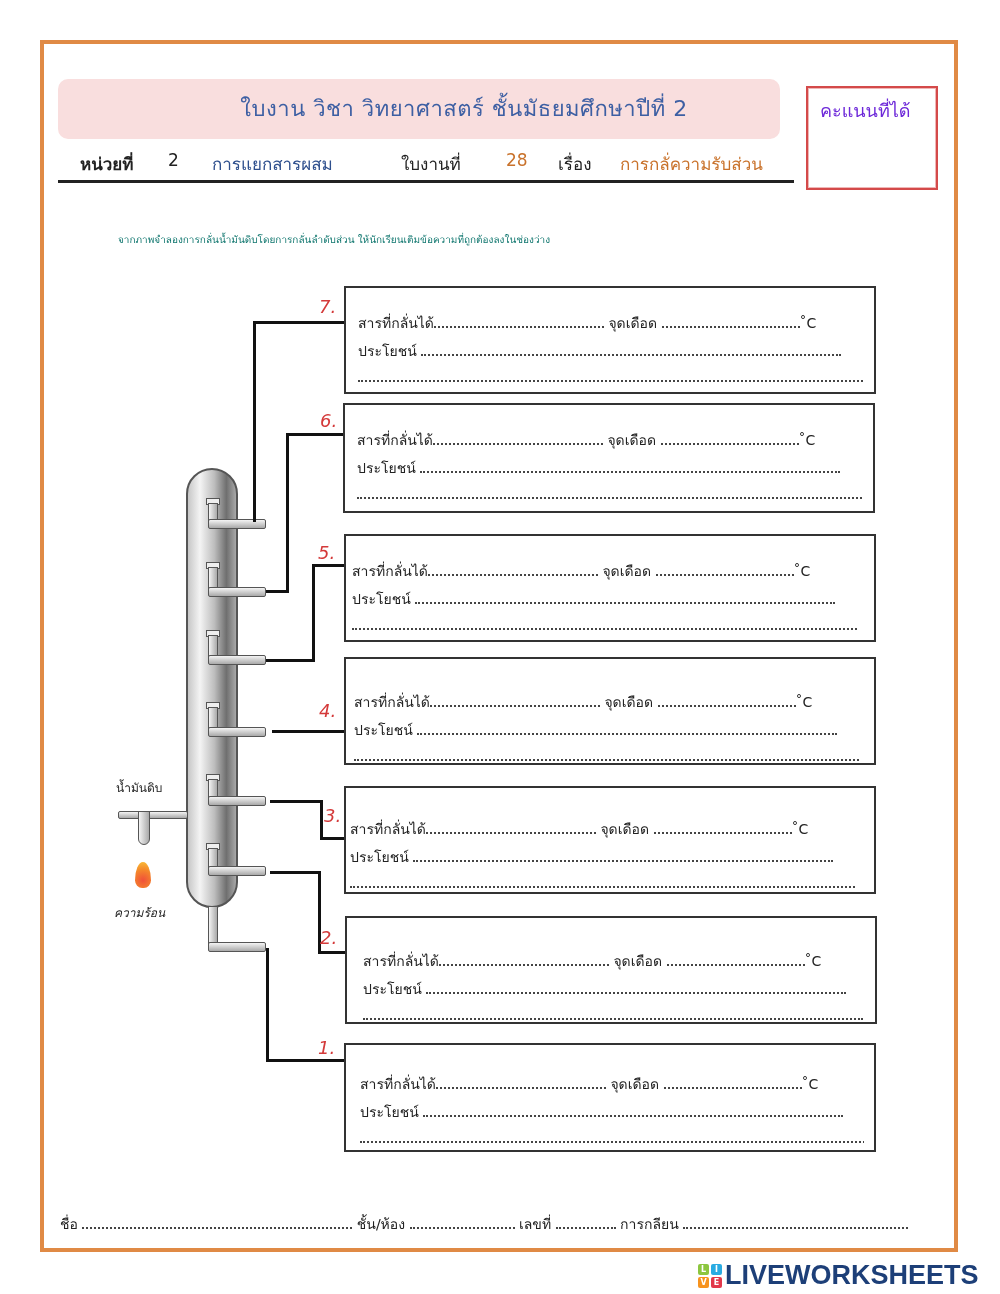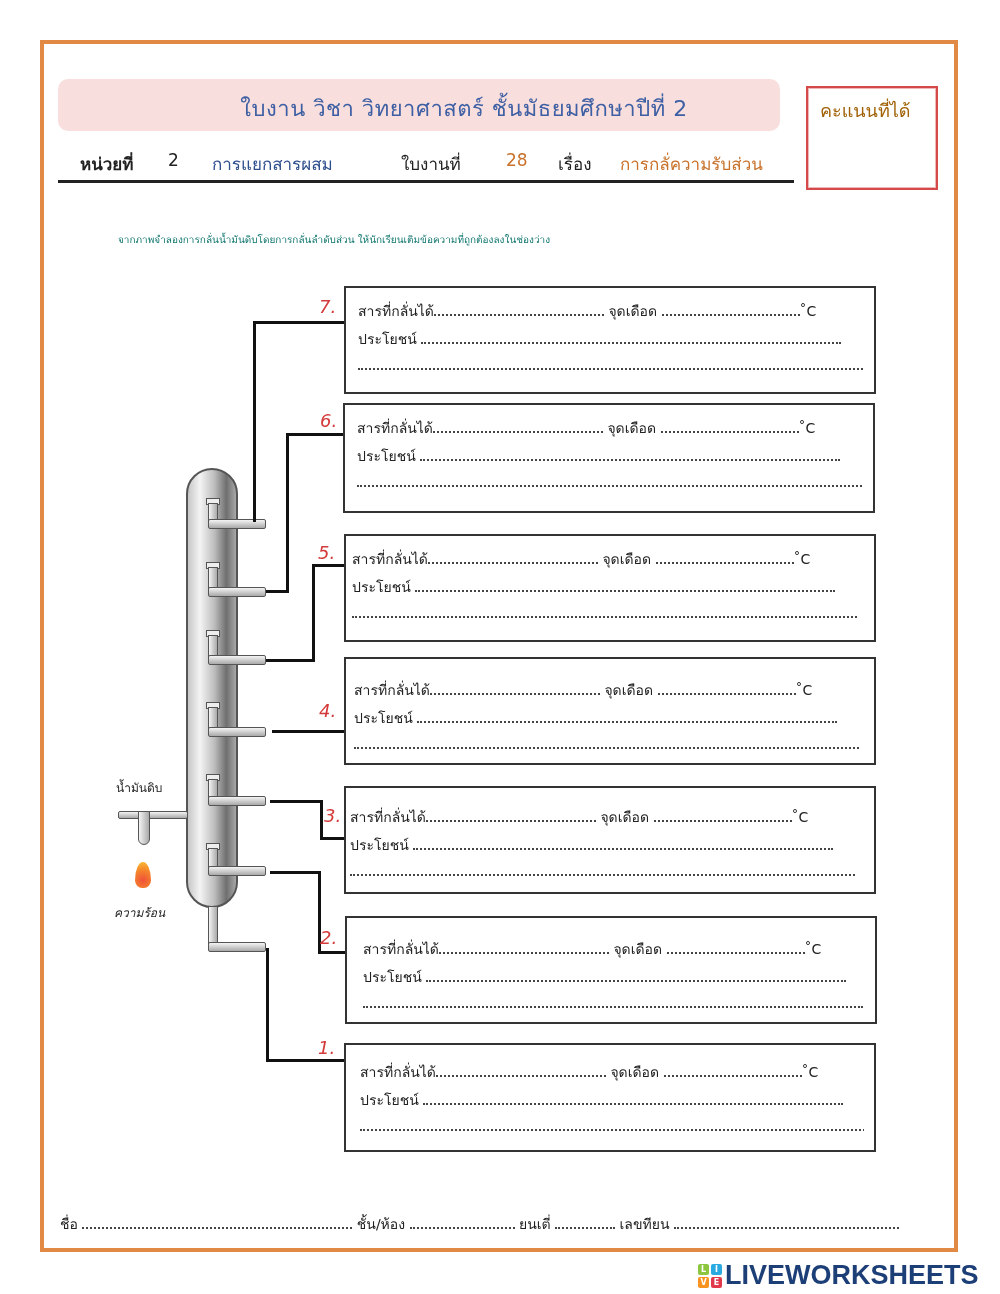--- a/index.html
+++ b/index.html
@@ -1,35 +1,35 @@
 <!DOCTYPE html>
 <html><head>
 <meta charset="utf-8">
 <style>
   html, body { margin:0; padding:0; background:#ffffff; }
   body { width:1000px; height:1294px; position:relative; overflow:hidden;
          font-family:"DejaVu Sans", "Liberation Sans", sans-serif; color:#222; }
   .frame { position:absolute; left:40px; top:40px; width:918px; height:1212px;
            border:4px solid #e08a45; box-sizing:border-box; }
-  .title-band { position:absolute; left:58px; top:79px; width:722px; height:52px;
+  .title-band { position:absolute; left:58px; top:79px; width:722px; height:60px;
                 background:#f9dede; border-radius:10px; }
   .title-text { position:absolute; left:0; right:0; top:12px; text-align:center;
                 font-size:22px; color:#3d5fa3; letter-spacing:0.5px; padding-left:90px; }
   .score-box { position:absolute; left:806px; top:86px; width:132px; height:104px;
                border:2px solid #d44a4a; box-sizing:border-box; box-shadow:0 0 0 1px #f0b6b6 inset; }
-  .score-label { position:absolute; left:12px; top:8px; font-size:18px; color:#a16207; }
+  .score-label { position:absolute; left:12px; top:8px; font-size:18px; color:#6d28d9; }
   .info-row { position:absolute; left:58px; top:146px; width:736px; height:34px;
               border-bottom:3px solid #222; font-size:17px; }
   .info-row span { position:absolute; top:4px; white-space:nowrap; }
   .blue { color:#2e4f8d; } .orange { color:#c9722b; }
   .instruction { position:absolute; left:118px; top:232px; font-size:10px; color:#0f766e; white-space:nowrap; }
 
   .box { position:absolute; border:2px solid #333; box-sizing:border-box; background:#fff;
          font-size:14px; color:#222; }
-  .box .line { position:absolute; left:12px; right:10px; height:20px; white-space:nowrap; overflow:hidden; }
+  .box .line { position:absolute; left:12px; right:10px; height:20px; white-space:nowrap; overflow:hidden;margin-top:12px; }
   .box .l1 { top:12px; } .box .l2 { top:40px; } .box .l3 { top:68px; }
   .dots { border-bottom:2px dotted #444; display:inline-block; height:12px; vertical-align:baseline; }
   .num { position:absolute; font-style:italic; color:#d43a3a; font-size:18px; }
 
   .connector { position:absolute; background:#111; }
   .column { position:absolute; left:186px; top:468px; width:52px; height:440px;
             border-radius:26px; border:2px solid #555; box-sizing:border-box;
             background:linear-gradient(90deg,#c7c7c7 0%,#f4f4f4 25%,#bdbdbd 55%,#6f6f6f 80%,#a8a8a8 100%); }
   .pipe { position:absolute; height:10px; border:1px solid #555; border-radius:2px;
           background:linear-gradient(180deg,#f4f4f4,#a9a9a9); box-sizing:border-box; }
@@ -232,23 +232,23 @@
     <span class="dots" style="width:420px"></span>
   </div>
   <div class="line l3" style="left:14px;top:72px"><span class="dots" style="width:505px"></span></div>
 </div>
 
 <div class="footer">
   <span>ชื่อ</span>
   <span class="dots" style="width:270px"></span>
   <span>ชั้น/ห้อง</span>
   <span class="dots" style="width:105px"></span>
-  <span>ยนเตี่</span>
+  <span>เลขที่</span>
   <span class="dots" style="width:60px"></span>
-  <span>เลขทียน</span>
+  <span>การกลียน</span>
   <span class="dots" style="width:225px"></span>
 </div>
 
 <div class="brand">
   <div class="brand-icon">
     <i style="background:#8cc63f">L</i>
     <i style="background:#29abe2">I</i>
     <i style="background:#f7931e">V</i>
     <i style="background:#e2384b">E</i>
   </div>

